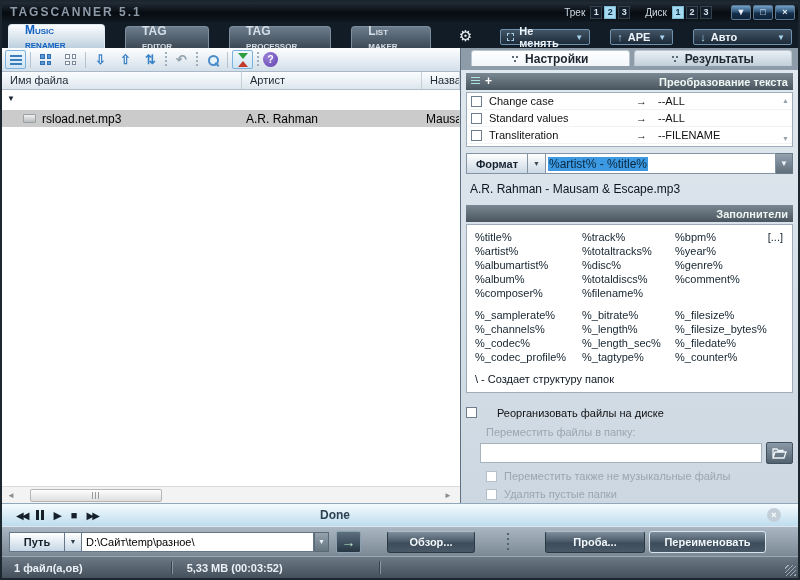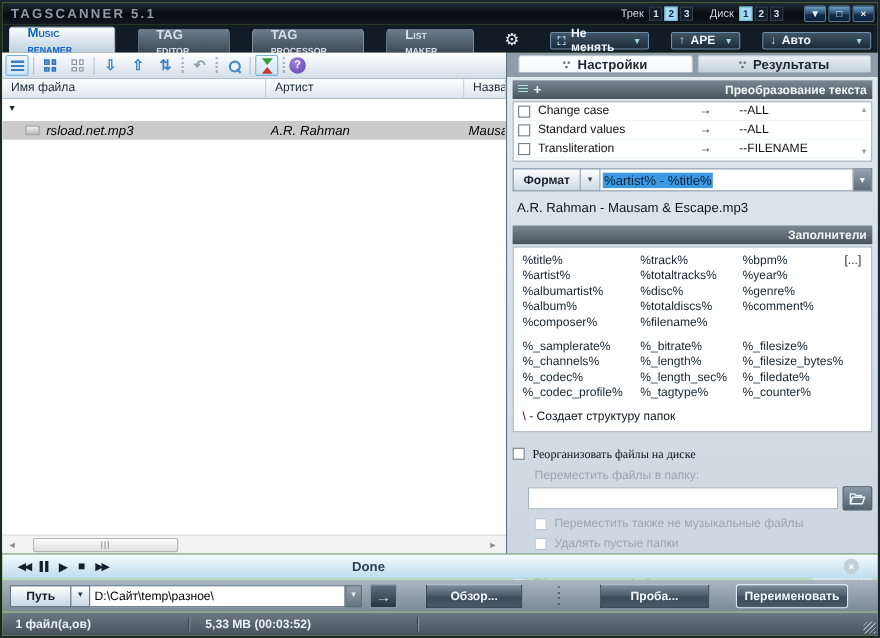--- a/index.html
+++ b/index.html
@@ -1,18 +1,18 @@
 <!DOCTYPE html>
 <html><head>
 <meta charset="utf-8">
 <style>
   * { box-sizing: border-box; margin:0; padding:0; }
   html,body { width:800px; height:580px; font-family:"Liberation Sans", sans-serif; }
   .window { width:800px; height:580px; display:flex; flex-direction:column;
-            border:2px solid #1c262e; background:#84cc16; overflow:hidden; }
+            border:2px solid #1c262e; background:#86efac; overflow:hidden; }
 
   
   .titlebar { height:20px; flex:0 0 20px; background:linear-gradient(#232d38,#060b11 55%,#101820);
               display:flex; align-items:center; color:#9aa6b4; }
   .logo { font-size:12px; font-weight:bold; letter-spacing:2px; color:#8e9aa8; padding-left:8px; }
   .tb-right { margin-left:auto; display:flex; align-items:center; gap:5px; }
   .tb-label { font-size:10px; color:#cdd8e2; }
   .badges { display:flex; gap:2px; }
   .badge { width:12px; height:13px; background:#141e2a; border:1px solid #33424f; color:#d5e2ec;
            font-size:9px; font-weight:bold; display:flex; align-items:center; justify-content:center; }
@@ -65,21 +65,21 @@
   .tsep.dotted { width:2px; background:repeating-linear-gradient(#9fb0bd 0 2px, transparent 2px 4px); }
 
   .colheader { height:18px; flex:0 0 18px; display:flex; background:linear-gradient(#fbfdfe,#dde6ee);
                border-bottom:1px solid #b2bec9; font-size:11px; color:#1d2833; }
   .col { padding:2px 0 0 8px; border-right:1px solid #c6d0da; overflow:hidden; white-space:nowrap; }
   .col.c1{ width:240px; } .col.c2{ width:180px; } .col.c3{ flex:1; }
 
   .filelist { flex:1; position:relative; background:#fff; font-size:12px; color:#000; overflow:hidden; }
   .marker { position:absolute; left:5px; top:4px; font-size:8px; color:#17222e; }
   .filerow { position:absolute; left:0; right:0; top:20px; height:17px; background:#cbcbcb;
-             display:flex; align-items:center;font-style:italic; }
+             display:flex; align-items:center; }
   .fileicon { position:absolute; left:21px; width:13px; height:9px; border-radius:1px;
               background:linear-gradient(#f2f2f2,#b8bcbe); border:1px solid #9aa0a4; }
   .cell { position:absolute; white-space:nowrap; overflow:hidden; }
   .cell.n{ left:40px; width:195px; } .cell.a{ left:244px; width:172px; } .cell.t{ left:424px; width:33px; }
 
   .hscroll { height:17px; flex:0 0 17px; background:#f3f3f3; border-top:1px solid #dcdcdc;
              display:flex; align-items:center; position:relative; }
   .hs-arrow { color:#8b8b8b; font-size:8px; padding:0 5px; }
   .hs-right { position:absolute; right:3px; }
   .hs-thumb { width:132px; height:13px; margin-left:10px; border:1px solid #b5b5b5; border-radius:2px;
@@ -105,21 +105,21 @@
   .i-listsm { width:9px; height:9px; background:repeating-linear-gradient(#aee4e0 0 1px, transparent 1px 3px); }
   .i-plus { color:#fff; font-size:12px; font-weight:bold; line-height:9px; }
 
   .translist { height:55px; flex:0 0 55px; margin-top:2px; background:#fff; border:1px solid #9fadba;
                position:relative; }
   .trow { height:17px; display:flex; align-items:center; padding-left:4px; border-bottom:1px solid #f0f4f7; }
   .cb { width:11px; height:11px; border:1px solid #6e7e8e; background:#fff; flex:0 0 11px; }
   .cb.dis { border-color:#b3bfc9; }
   .trow .lbl { margin-left:7px; width:147px; }
   .trow .arr { font-weight:bold; }
-  .trow .val { margin-left:25px; }
+  .trow .val { margin-left:11px; }
   .vscroll-a { position:absolute; right:3px; color:#97a4af; font-size:7px; }
   .vs-up{ top:4px; } .vs-dn{ bottom:4px; }
 
   .fmtrow { height:21px; flex:0 0 21px; margin-top:6px; display:flex; }
   .fmt-btn { width:62px; background:linear-gradient(#ffffff,#ccd9e4); border:1px solid #8494a4;
              font-weight:bold; font-size:11px; color:#182330; display:flex; align-items:center; justify-content:center; }
   .fmt-dd { width:18px; background:linear-gradient(#ffffff,#ccd9e4); border:1px solid #8494a4; border-left:none;
             color:#3a4a58; font-size:7px; display:flex; align-items:center; justify-content:center; }
   .fmt-input { flex:1; background:#fff; border:1px solid #8494a4; border-left:none; display:flex;
                align-items:center; padding:0 2px; font-size:12px; overflow:hidden; }
@@ -129,21 +129,21 @@
 
   .preview { margin:8px 2px 9px 4px; font-size:12px; color:#0c1620; }
 
   .phbox { flex:0 0 auto; background:#fff; border:1px solid #9fadba; padding:6px 8px 7px; position:relative; }
   .phgrid { display:grid; grid-template-columns:107px 93px 1fr; row-gap:2px; }
   .phgrid.g2 { margin-top:10px; }
   .ph { color:#15242f; white-space:nowrap; }
   .more { position:absolute; top:6px; right:9px; color:#15242f; }
   .hint { margin-top:10px; color:#0c1620; }
 
-  .chkline { display:flex; align-items:flex-start; gap:7px; margin-top:14px;font-family:Liberation Serif, serif; }
+  .chkline { display:flex; align-items:flex-start; gap:20px; margin-top:14px; }
   .dis-label { margin:7px 0 0 20px; color:#9aa6b1; }
   .moverow { display:flex; gap:4px; margin:4px 0 0 14px; align-items:center; }
   .movein { flex:1; height:20px; background:#fff; border:1px solid #a6b2bd; }
   .folder-btn { width:27px; height:22px; border:1px solid #41515d; border-radius:2px;
                 background:linear-gradient(#8a9aa8,#52626e); display:flex; align-items:center; justify-content:center; }
   .subchk { display:flex; align-items:center; gap:7px; margin:6px 0 0 20px; color:#9aa6b1; }
 
   .trimrow { display:flex; align-items:center; gap:7px; margin-top:11px; padding-top:9px; border-top:1px solid #b9c5d1; }
   .spin { margin-left:auto; display:flex; height:19px; border:1px solid #8494a4; background:#fff; }
   .spin .v { width:29px; font-size:12px; padding:2px 0 0 5px; }
@@ -180,21 +180,21 @@
   .go-btn { width:25px; height:22px; margin-left:7px; border:1px solid #8ba0ae; border-radius:2px;
             background:linear-gradient(#5d7080,#263642); color:#bdeccb; font-weight:bold; font-size:14px;
             display:flex; align-items:center; justify-content:center; }
   .btn-dark { height:22px; border:1px solid #2b3944; border-top:1px solid #aebecb; border-radius:3px;
               background:linear-gradient(#7e8e9c 0%,#4d5d6b 45%,#3c4c5a 55%,#495967 100%);
               color:#f2f7fb; font-weight:bold; font-size:11px; display:flex; align-items:center; justify-content:center; }
   .browse { width:88px; margin-left:26px; }
   .vdots { width:2px; height:18px; margin-left:32px;
            background:repeating-linear-gradient(#55656f 0 2px, transparent 2px 5px); }
   .test { width:100px; margin-left:36px; }
-  .rename { width:102px; margin-left:24px; border:1px solid #d9e5ed; }
+  .rename { width:117px; margin-left:4px; border:1px solid #d9e5ed; }
 
   
   .statusbar { height:22px; flex:0 0 22px; background:linear-gradient(#6c7884,#44505c);
                border-top:1px solid #9aa8b3; display:flex; align-items:center; color:#eaf0f5;
                font-weight:bold; font-size:11px; position:relative; }
   .st-files { margin-left:12px; }
   .st-sep { width:2px; height:13px; border-left:1px solid #39454f; border-right:1px solid #8795a1; }
   .s1 { margin:0 14px 0 88px; } .s2 { margin:0 14px 0 96px; }
   .grip { position:absolute; right:2px; bottom:2px; width:11px; height:11px;
           background:repeating-linear-gradient(135deg, transparent 0 2px, #9fadb8 2px 3px); }

